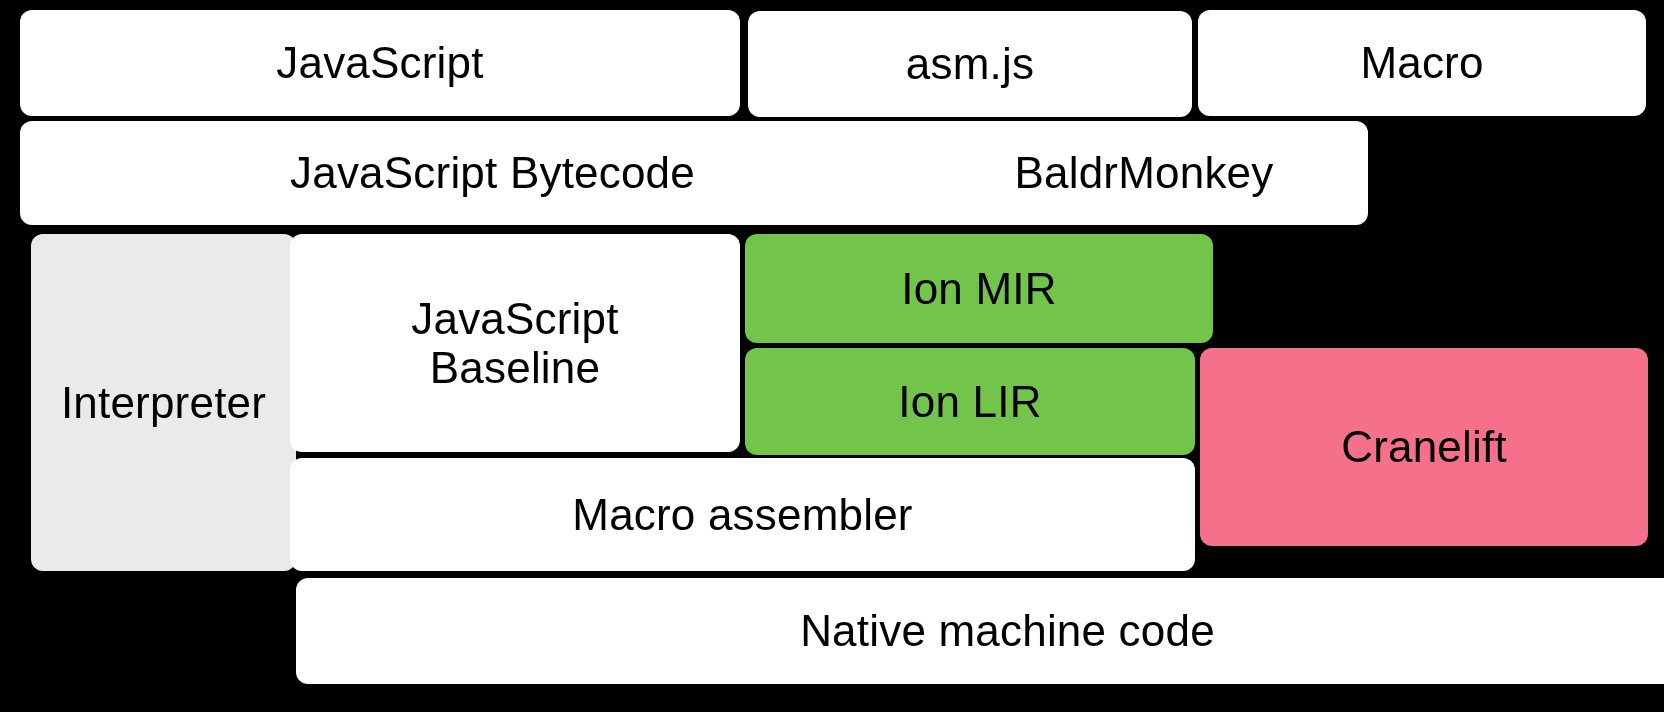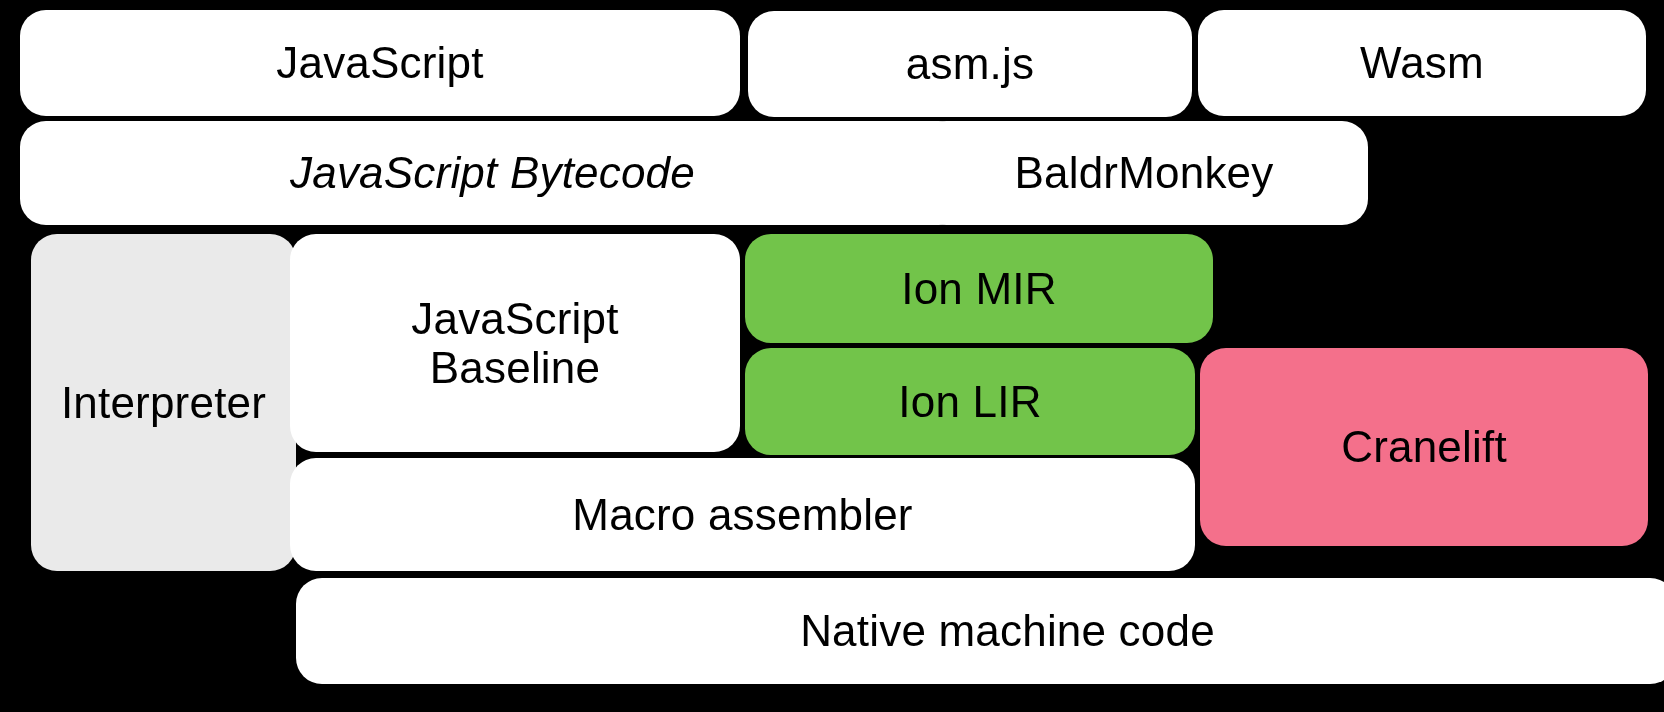--- a/index.html
+++ b/index.html
@@ -16,41 +16,41 @@
     overflow: hidden;
     font-family: "Liberation Sans", "DejaVu Sans", sans-serif;
   }
   .node {
     position: absolute;
     box-sizing: border-box;
     display: flex;
     align-items: center;
     justify-content: center;
     text-align: center;
-    border-radius: 26px;
+    border-radius: 12px;
     color: #000000;
     font-size: 44px;
     font-weight: 400;
     line-height: 1.12;
     letter-spacing: 0.2px;
     white-space: pre-line;
     user-select: none;
   }
   .fill-white  { background: #ffffff; }
   .fill-gray   { background: #eaeaea; }
   .fill-green  { background: #72c44a; }
   .fill-pink   { background: #f4708b; }
 
   
   #n-javascript        { left: 20px;   top: 10px;  width: 720px; height: 106px; }
   #n-asmjs             { left: 748px;  top: 11px;  width: 444px; height: 106px; }
   #n-wasm              { left: 1198px; top: 10px;  width: 448px; height: 106px; }
 
   
-  #n-js-bytecode       { left: 20px;   top: 121px; width: 945px; height: 104px; font-style: italic; }
+  #n-js-bytecode       { left: 20px;   top: 121px; width: 945px; height: 104px; }
   #n-baldrmonkey       { left: 920px;  top: 121px; width: 448px; height: 104px; }
 
   
   #n-interpreter       { left: 20px;   top: 234px; width: 265px; height: 337px; margin-left: 11px; }
   #n-js-baseline       { left: 290px;  top: 234px; width: 450px; height: 218px; }
   #n-ion-mir           { left: 745px;  top: 234px; width: 468px; height: 109px; }
   #n-ion-lir           { left: 745px;  top: 348px; width: 450px; height: 107px; }
   #n-macro-assembler   { left: 290px;  top: 458px; width: 905px; height: 113px; }
   #n-cranelift         { left: 1200px; top: 348px; width: 448px; height: 198px; }
 
@@ -59,21 +59,21 @@
 </style>
 </head>
 <body>
 
 <div id="diagram">
 
   <div class="node fill-white" id="n-javascript">JavaScript</div>
 
   <div class="node fill-white" id="n-asmjs">asm.js</div>
 
-  <div class="node fill-white" id="n-wasm">Wasm</div>
+  <div class="node fill-white" id="n-wasm">Macro</div>
 
   <div class="node fill-white" id="n-js-bytecode">JavaScript Bytecode</div>
 
   <div class="node fill-white" id="n-baldrmonkey">BaldrMonkey</div>
 
   <div class="node fill-gray" id="n-interpreter">Interpreter</div>
 
   <div class="node fill-white" id="n-js-baseline">JavaScript
 Baseline</div>
 

